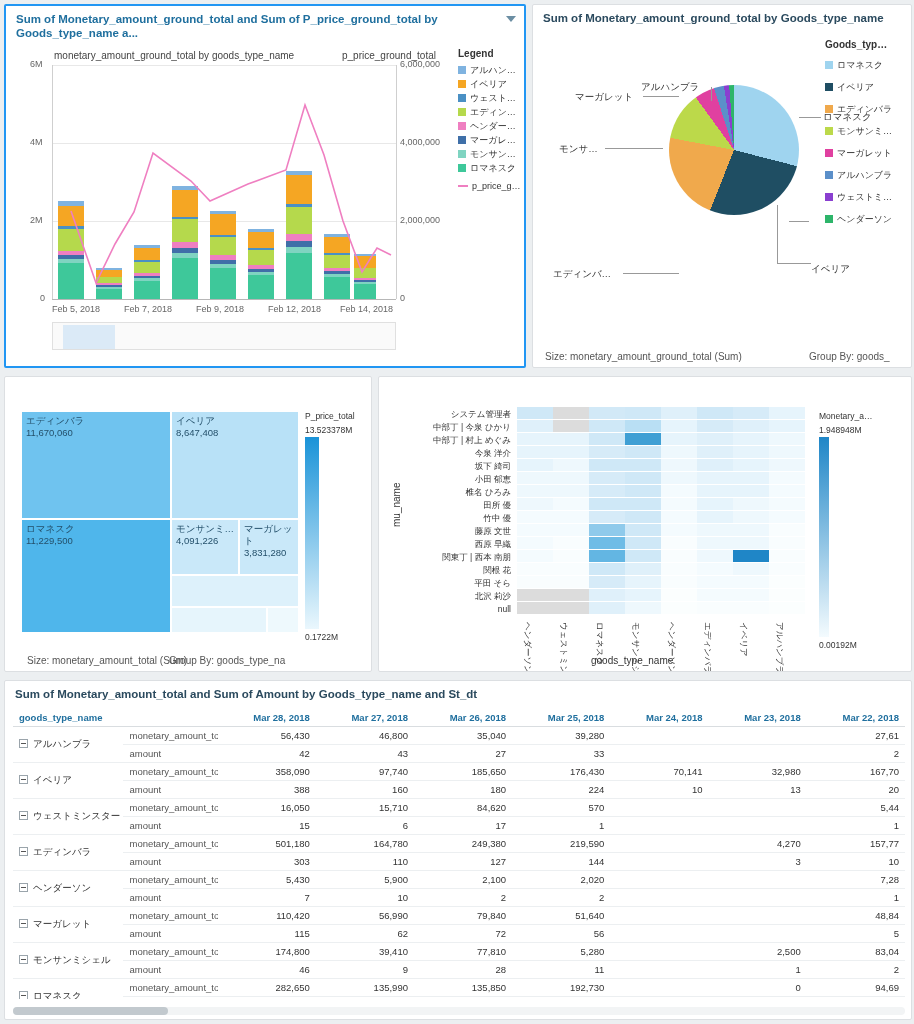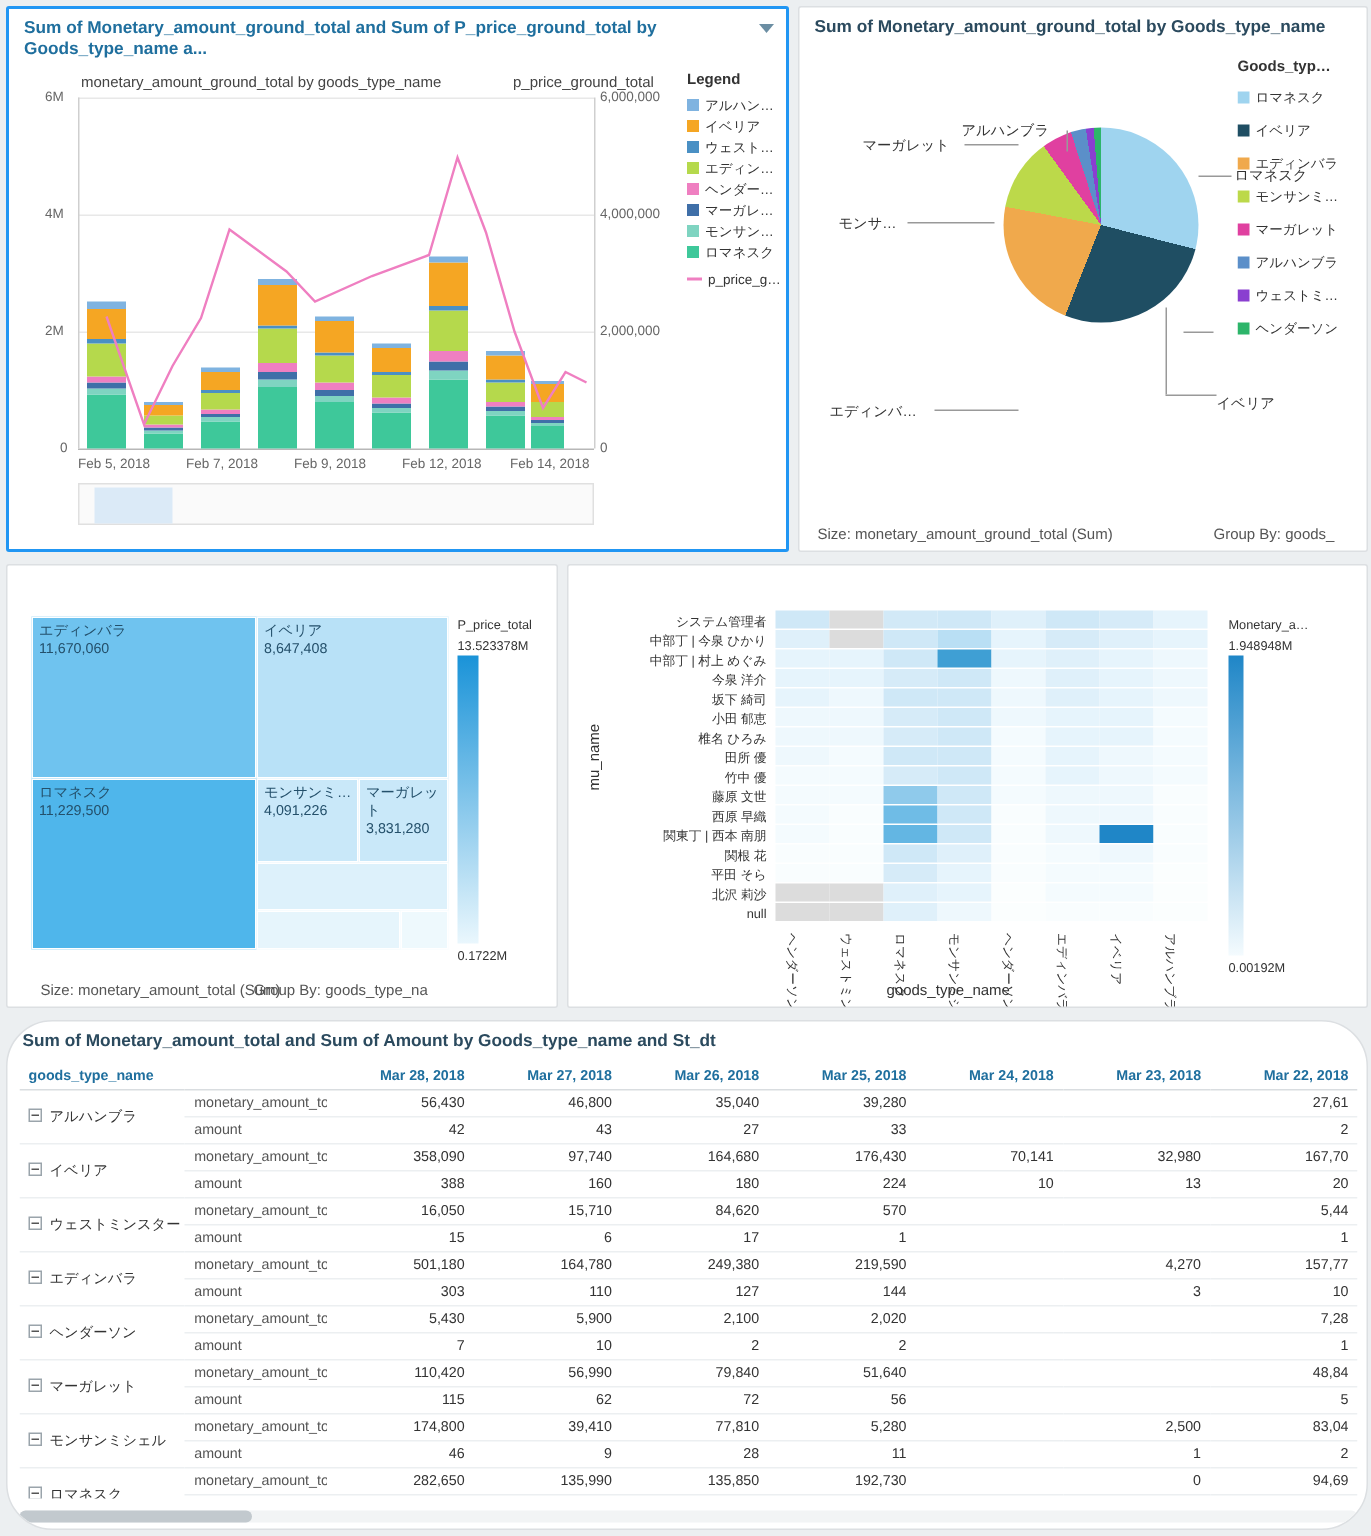--- a/index.html
+++ b/index.html
@@ -87,21 +87,21 @@
   #p4 { left: 378px; top: 376px; width: 534px; height: 296px; }
   .hm-cell { position: absolute; }
   .hm-rowlabel { position: absolute; font-size: 8.5px; color: #333; text-align: right; white-space: nowrap; }
   .hm-collabel {
     position: absolute; font-size: 8.5px; color: #333; white-space: nowrap;
     transform-origin: left top;
   }
   .axis-title { position: absolute; font-size: 10px; color: #333; }
 
   
-  #p5 { left: 4px; top: 680px; width: 908px; height: 340px; border-radius: 31px; }
+  #p5 { left: 4px; top: 680px; width: 908px; height: 340px; }
   table.grid { border-collapse: collapse; width: 100%; table-layout: fixed; }
   table.grid th, table.grid td {
     font-size: 9.5px;
     border-bottom: 1px solid #eceff1;
     padding: 3px 6px;
     white-space: nowrap;
     overflow: hidden;
   }
   table.grid th { font-weight: bold; color: #1f6f9e; text-align: right; border-bottom: 1px solid #d9dde0; }
   table.grid th.lead { text-align: left; }
@@ -647,21 +647,21 @@
             <td class="num"></td>
             <td class="num"></td>
             <td class="num">2</td>
           </tr>
 
           <tr>
             <td class="cat" rowspan="2"><span class="expander"></span><span>イベリア</span></td>
             <td class="metric">monetary_amount_tot</td>
             <td class="num">358,090</td>
             <td class="num">97,740</td>
-            <td class="num">164,680</td>
+            <td class="num">185,650</td>
             <td class="num">176,430</td>
             <td class="num">70,141</td>
             <td class="num">32,980</td>
             <td class="num">167,70</td>
           </tr>
           <tr>
             <td class="metric">amount</td>
             <td class="num">388</td>
             <td class="num">160</td>
             <td class="num">180</td>

